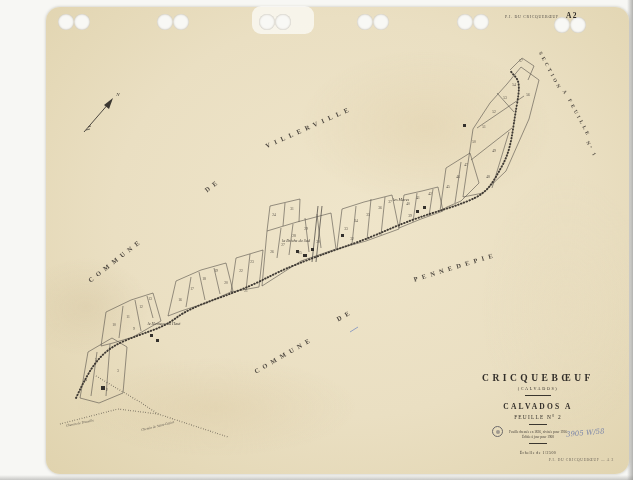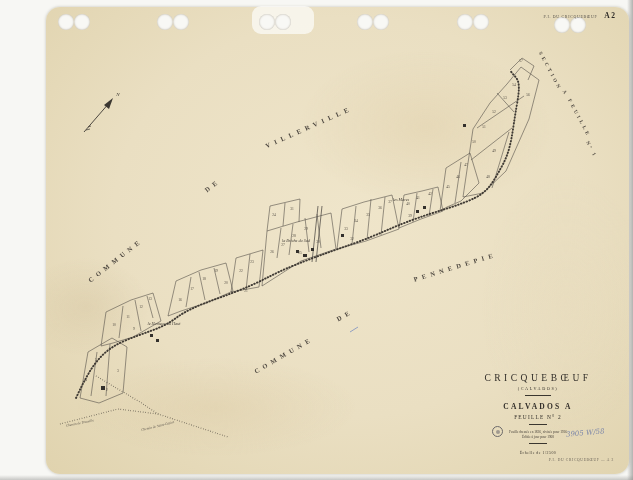--- a/index.html
+++ b/index.html
@@ -29,38 +29,38 @@
   
   svg.map{position:absolute;left:0;top:0;width:633px;height:480px;}
   text{font-family:"Liberation Serif","DejaVu Serif",serif;}
   .diag{fill:#4e4840;text-anchor:middle;font-weight:bold;}
   .lieu{fill:#45403a;text-anchor:middle;font-style:italic;}
   .road{fill:#5c564d;text-anchor:middle;font-style:italic;}
   .pnum{fill:#554f46;text-anchor:middle;}
   .north-n{fill:#3c3832;text-anchor:middle;font-style:italic;}
   
   .title-block{position:absolute;left:477px;top:373px;width:122px;text-align:center;color:#322e29;}
-  .tb-commune{font-size:9.5px;font-weight:normal;letter-spacing:3.5px;white-space:nowrap;}
+  .tb-commune{font-size:9.5px;font-weight:bold;letter-spacing:3.5px;white-space:nowrap;}
   .tb-dept{font-size:4.2px;letter-spacing:1.6px;margin-top:3px;}
   .tb-rule{width:26px;margin:4px auto 0;border-top:1.4px solid #3a362f;}
   .tb-rule.thin{border-top-width:.8px;width:18px;}
   .tb-section{font-size:7.5px;font-weight:bold;letter-spacing:2.2px;margin-top:6px;white-space:nowrap;}
   .tb-feuille{font-size:5.4px;letter-spacing:1.2px;margin-top:3px;}
   .tb-note{font-size:3.4px;line-height:4.6px;color:#4a443c;margin-top:5px;white-space:nowrap;}
   .tb-note2{font-size:3.4px;line-height:4.6px;color:#4a443c;white-space:nowrap;}
   .tb-scale{font-size:3.9px;letter-spacing:.5px;margin-top:7px;color:#3e3932;}
   .stamp{position:absolute;left:492px;top:426px;width:9px;height:9px;border-radius:50%;
       border:1.6px solid #4c4c55;opacity:.8;}
   .stamp::after{content:"";position:absolute;left:2.5px;top:2.5px;width:4px;height:4px;
       border-radius:50%;background:rgba(70,70,85,.55);}
   .handwritten{position:absolute;left:566px;top:429px;font-size:7px;color:#6b79a6;
       font-style:italic;transform:rotate(-5deg);font-family:"DejaVu Serif",serif;opacity:.85;}
   
   .corner-label{position:absolute;left:505px;top:11px;width:110px;display:flex;
-      justify-content:flex-end;align-items:baseline;gap:7px;color:#55504a;}
+      justify-content:flex-start;align-items:baseline;gap:7px;color:#55504a;}
   .corner-prefix{font-size:3.9px;letter-spacing:.7px;}
   .corner-code{font-size:7.5px;font-weight:bold;color:#2e2b27;}
   .footer-label{position:absolute;left:498px;top:458px;width:116px;text-align:right;
       font-size:3.6px;letter-spacing:.7px;color:#6b645a;}
 </style>
 </head>
 <body>
 
 <div class="page">
   <div class="edge-right"></div>

